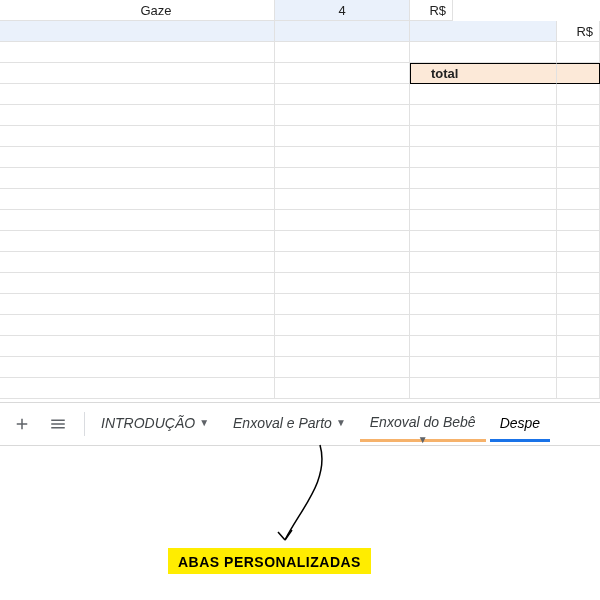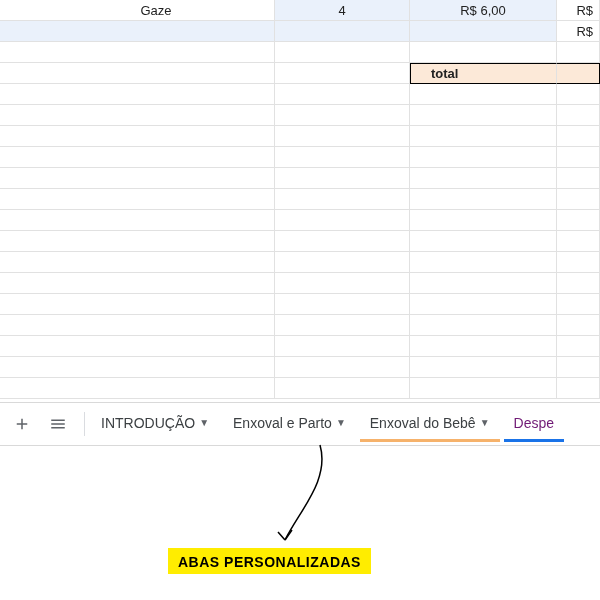--- a/index.html
+++ b/index.html
@@ -57,27 +57,28 @@
     cursor: pointer;
   }
   .vbar { width: 1px; height: 24px; background: #dadce0; margin: 0 2px 0 6px; }
   .tab {
     display: flex; align-items: center; gap: 4px;
     padding: 8px 10px;
     color: #3c4043;
     cursor: pointer;
     border-bottom: 3px solid transparent;
     height: 36px;
+    font-style: italic;
   }
   .tab-active {
-    color: #701a75;
+    color: #000000;
     font-weight: 500;
     border-bottom-color: #1a73e8;
   }
-  .tab-underline-gold { border-bottom: 3px solid #f6b26b; }
+  .tab-underline-gold { border-bottom: 3px solid #f6b26b; flex-direction: column; }
   .caret {
     font-size: 10px;
     color: #5f6368;
   }
 
   
   .arrow {
     position: absolute;
     top: 440px; left: 260px;
     width: 120px; height: 110px;
@@ -97,21 +98,20 @@
 </head>
 <body>
 
 <div class="viewport">
 
   <div class="sheet">
 
     <div class="row">
       <div class="cell c-a" style="justify-content:center">Gaze</div>
       <div class="cell c-b bg-blue">4</div>
-      <div class="cell c-c bg-blue">R$ 6,00</div>
       <div class="cell c-d">R$</div>
     </div>
 
     <div class="row">
       <div class="cell c-a bg-blue"></div>
       <div class="cell c-b bg-blue"></div>
       <div class="cell c-c bg-blue"></div>
       <div class="cell c-d">R$</div>
     </div>
 

